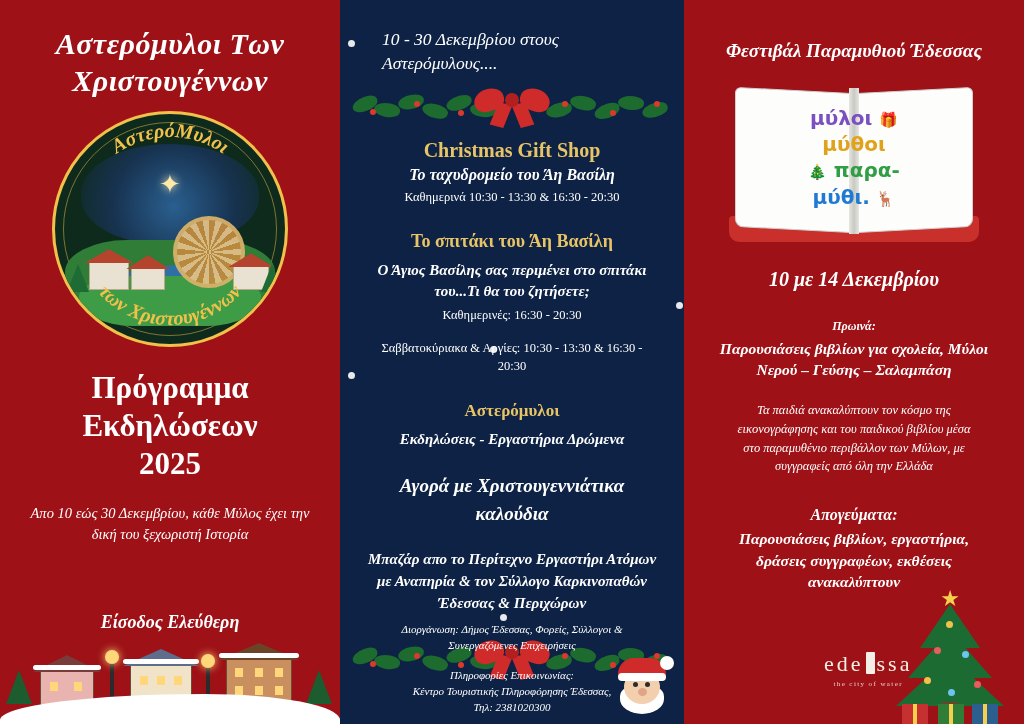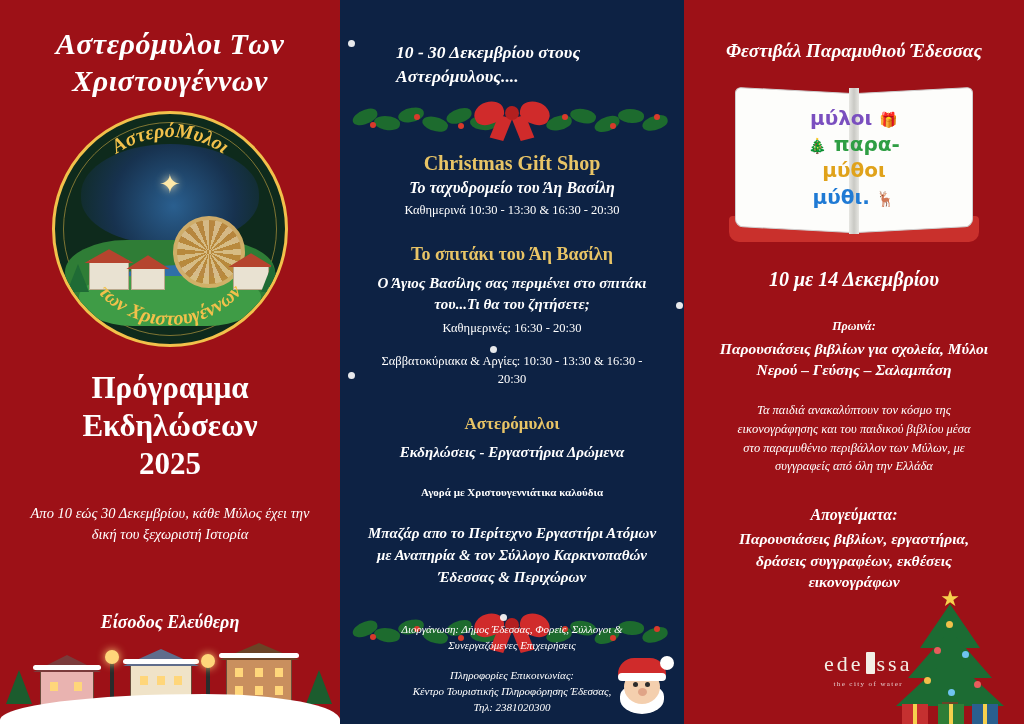--- a/index.html
+++ b/index.html
@@ -177,25 +177,24 @@
   .panel-mid {
     position: relative;
     width: 344px; height: 724px;
     background: #0d2244;
     color: #ffffff;
     flex: 0 0 344px;
     overflow: hidden;
   }
   .mid-head {
     font-style: italic;
-    font-weight: bold;
+    font-weight: normal;
     font-size: 17.5px;
     line-height: 1.35;
-    padding: 41px 38px 0 42px;
-    margin-left: 14px;
+    padding: 28px 38px 0 42px;
   }
   .garland {
     position: relative;
     height: 46px;
     margin: 10px 8px 4px 8px;
   }
   .garland .leaves {
     position: absolute; left: 0; right: 0; top: 10px; height: 22px;
   }
   .leaf {
@@ -232,21 +231,21 @@
     color: #e8c466; font-weight: bold; font-size: 20px; margin-top: 8px;
   }
   .s-sub-b { font-weight: bold; font-style: italic; font-size: 16px; margin-top: 4px; }
   .s-small { font-size: 12.5px; margin-top: 5px; line-height: 1.4; }
   .s-title-gold2 {
     color: #e8c466; font-weight: bold; font-size: 18px; margin-top: 24px;
   }
   .s-italic { font-style: italic; font-weight: bold; font-size: 15px; margin-top: 8px; line-height: 1.4; }
   .s-gold-mid { color: #e8c466; font-weight: bold; font-size: 17px; margin-top: 26px; }
   .s-it2 { font-style: italic; font-weight: bold; font-size: 15px; margin-top: 8px; line-height: 1.4; }
-  .s-it3 { font-weight: bold; font-size: 11px; margin-top: 22px; line-height: 1.45; }
+  .s-it3 { font-style: italic; font-weight: bold; font-size: 19px; margin-top: 22px; line-height: 1.45; }
   .s-it4 { font-style: italic; font-weight: bold; font-size: 15px; margin-top: 22px; line-height: 1.45; }
 
   .dot {
     position: absolute; width: 7px; height: 7px; border-radius: 50%;
     background: #ffffff; opacity: .9;
   }
 
   .mid-footer {
     position: absolute; left: 0; right: 0; bottom: 8px;
     text-align: center; font-style: italic; font-size: 11px; line-height: 1.45;
@@ -577,44 +576,44 @@
       <div class="cover"></div>
       <div class="page l"></div>
       <div class="page r"></div>
       <div class="spine"></div>
       <div class="book-text">
         <div class="bt-row">
           <span class="c5">μύλοι</span>
           <span class="bt-icon">🎁</span>
         </div>
         <div class="bt-row">
+          <span class="c2">μύθοι</span>
+        </div>
+        <div class="bt-row">
           <span class="bt-icon">🎄</span>
           <span class="c3">παρα-</span>
-        </div>
-        <div class="bt-row">
-          <span class="c2">μύθοι</span>
         </div>
         <div class="bt-row">
           <span class="c6">μύθι.</span>
           <span class="bt-icon">🦌</span>
         </div>
       </div>
     </div>
 
     <div class="r-dates">10 με 14 Δεκεμβρίου</div>
 
     <div class="r-block">
       <div class="r-h">Πρωινά:</div>
       <div class="r-l">Παρουσιάσεις βιβλίων για σχολεία, Μύλοι Νερού – Γεύσης – Σαλαμπάση</div>
       <div class="r-p">Τα παιδιά ανακαλύπτουν τον κόσμο της εικονογράφησης και του παιδικού βιβλίου μέσα στο παραμυθένιο περιβάλλον των Μύλων, με συγγραφείς από όλη την Ελλάδα</div>
     </div>
 
     <div class="r-block">
       <div class="r-h2">Απογεύματα:</div>
-      <div class="r-l2">Παρουσιάσεις βιβλίων, εργαστήρια, δράσεις συγγραφέων, εκθέσεις εικονογράφων</div>
+      <div class="r-l2">Παρουσιάσεις βιβλίων, εργαστήρια, δράσεις συγγραφέων, εκθέσεις ανακαλύπτουν</div>
     </div>
 
     <div class="edessa-logo">
       <div class="word"><span>ede</span><span class="bar"></span><span>ssa</span></div>
       <div class="tag">the city of water</div>
     </div>
 
     <div class="xtree">
       <div class="tstar">★</div>
       <div class="tier t1"></div>

